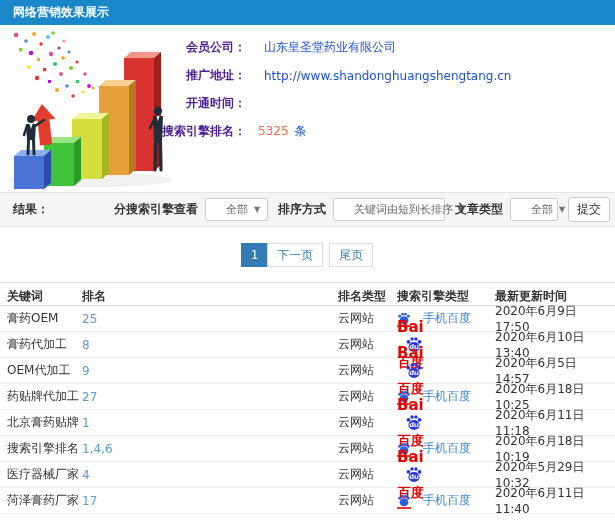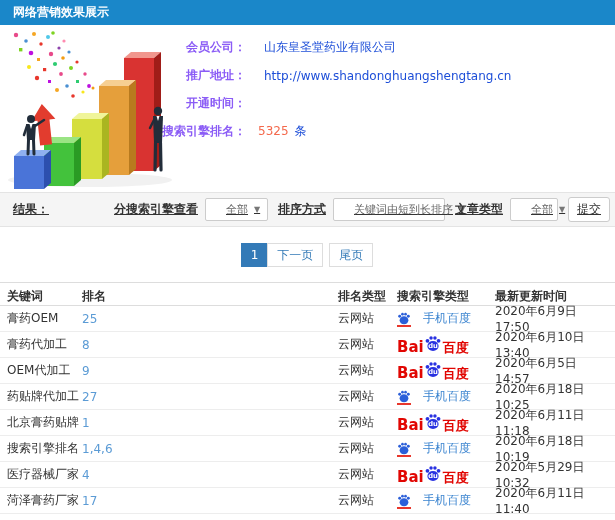--- a/index.html
+++ b/index.html
@@ -14,30 +14,30 @@
   .topbar {
     height: 25px; background: #1a87c9; color: #fff;
     line-height: 25px; padding-left: 13px; font-weight: bold; font-size: 12px;
   }
 
   
   .hero { position: relative; height: 167px; }
   .illus { position: absolute; left: 2px; top: 2px; width: 178px; height: 164px; }
   .inforows { margin-left: 162px; padding-top: 14px; }
   .irow { display: flex; align-items: center; min-height: 16px; margin-bottom: 11px; }
-  .ilabel { width: 84px; text-align: right; font-weight: bold; color: #8b5cf6; flex: none; margin-right: 12px; white-space: nowrap; }
+  .ilabel { width: 84px; text-align: right; font-weight: bold; color: #4c1d95; flex: none; margin-right: 12px; white-space: nowrap; }
   .ival { color: #333; }
   a.link { color: #1d4ed8; text-decoration: none; cursor: pointer; margin-left: 6px; }
   .orange { color: #f4694c; }
 
   
   .filterbar {
     height: 35px; background: #f5f5f5;
     border-top: 1px solid #e4e4e4; border-bottom: 1px solid #e4e4e4;
-    display: flex; align-items: center; padding: 0 5px 0 13px; text-decoration: underline;
+    display: flex; align-items: center; padding: 0 5px 0 13px;
   }
   .f-result { font-weight: bold; color: #333; }
   .f-group { margin-left: auto; display: flex; align-items: center; }
   .f-label { font-weight: bold; color: #333; margin: 0 7px 0 10px; white-space: nowrap; }
   .sel {
     background: #fff; border: 1px solid #ccc; border-radius: 2px; height: 23px;
     display: flex; align-items: center; justify-content: space-between;
     padding: 0 20px; color: #666; font-size: 11px; cursor: pointer; white-space: nowrap;
   }
   .sel .caret { color: #777; font-size: 8px; margin-left: 6px; }
@@ -70,21 +70,21 @@
   .c2 { width: 256px; flex: none; }
   .c3 { width: 59px; flex: none; }
   .c4 { width: 98px; flex: none; display: flex; align-items: center; }
   .c5 { flex: 1; }
   a.rank { color: #5b9bd5; text-decoration: none; cursor: pointer; }
 
   
   .mb { display: inline-flex; align-items: center; gap: 12px; font-family: Liberation Serif, serif; }
   .mb-ico { color: #2b5fd9; display: inline-flex; border-bottom: 2px solid #e8372c; line-height: 0; }
   .mb-txt { color: #3c85d0; }
-  .bd { display: inline-flex; align-items: flex-end; color: #e10602; font-weight: bold; }
+  .bd { display: inline-flex; align-items: flex-end; color: #e10602; font-weight: bold; flex-direction: column; }
   .bd-bai { font-size: 15px; line-height: 15px; }
   .bd-ico { color: #2932e1; display: inline-flex; margin: 0 1px 3px 0; line-height: 0; }
   .bd-cn { font-size: 13px; line-height: 14px; }
 </style>
 </head>
 <body>
 
 <div class="page">
 
   <div class="topbar">

